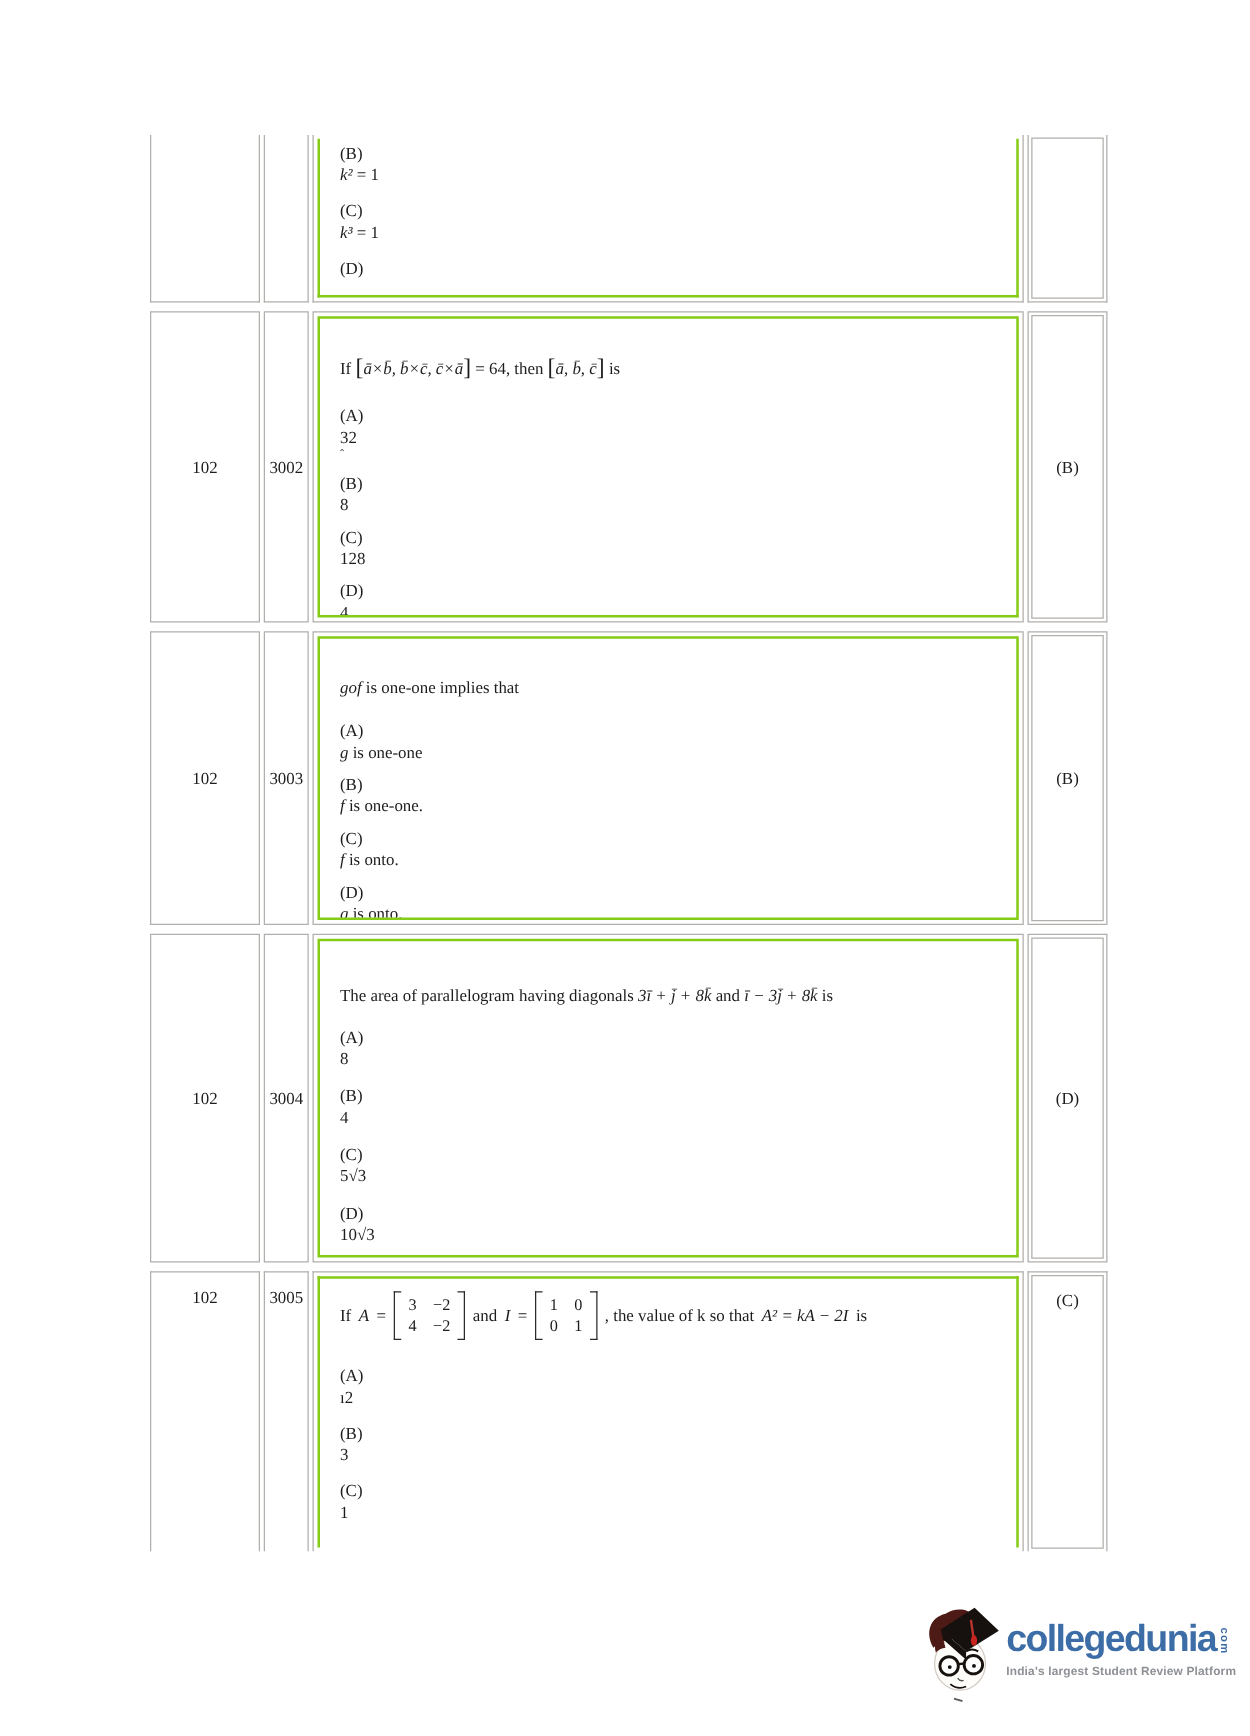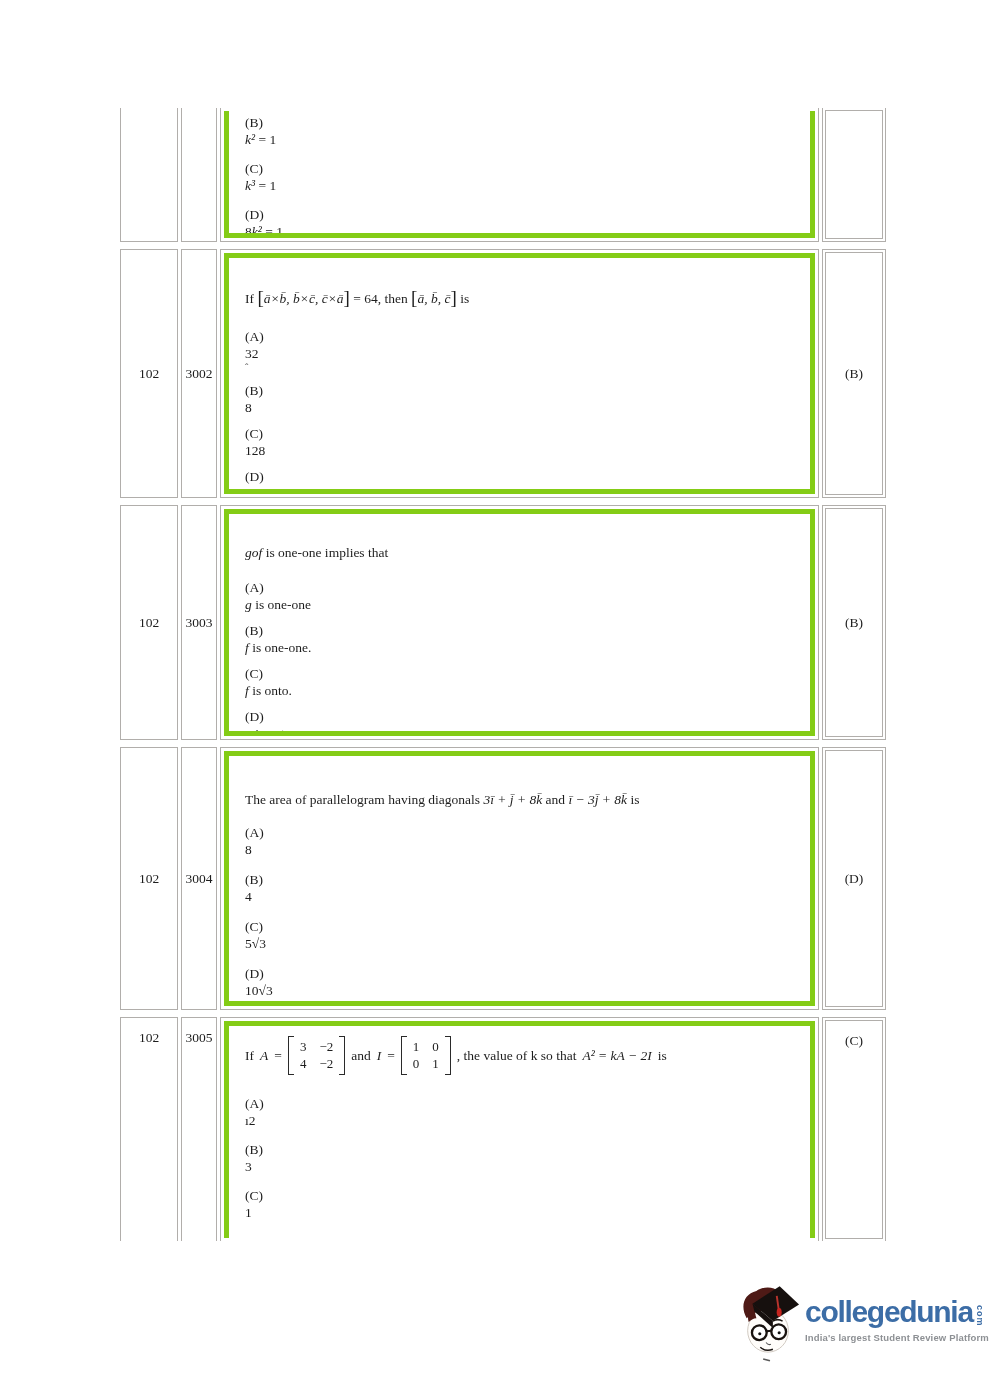--- a/index.html
+++ b/index.html
@@ -1,23 +1,23 @@
 <!DOCTYPE html>
 <html><head>
 <meta charset="utf-8">
 <style>
   html, body { margin:0; padding:0; width:1000px; height:1389px; background:#ffffff;
     overflow:hidden; font-family:"Liberation Serif", serif; color:#1d1d1d; }
   .sheet { position:absolute; left:120px; top:108px; width:766px; }
   .row { display:flex; column-gap:3px; margin-bottom:7px; }
   .cell { border:1px solid #b1aeab; background:#fff; box-sizing:border-box; }
-  .c1 { width:58px; display:flex; align-items:center; justify-content:center; font-size:13.5px; }
+  .c1 { width:88px; display:flex; align-items:center; justify-content:center; font-size:13.5px; }
   .c2 { width:36px; display:flex; align-items:center; justify-content:center; font-size:13.5px; }
   .c3 { flex:1; padding:3px; }
-  .c3i { border:5px solid #84cc16; height:100%; box-sizing:border-box; padding:30px 0 0 16px; overflow:hidden; font-size:13.5px; line-height:17px; }
+  .c3i { border:2px solid #84cc16; height:100%; box-sizing:border-box; padding:30px 0 0 16px; overflow:hidden; font-size:13.5px; line-height:17px; }
   .c4 { width:64px; padding:2px; }
   .c4i { border:1px solid #b1aeab; height:100%; box-sizing:border-box; display:flex; align-items:center; justify-content:center; font-size:13.5px; }
   .r0 { height:134px; } .r1 { height:249px; } .r2 { height:235px; } .r3 { height:263px; } .r4 { height:224px; }
   .r0 .cell { border-top:none; } .r0 .c3i { border-top:none; padding-top:3px; }
   .r4 .cell { border-bottom:none; } .r4 .c3i { border-bottom:none; padding-top:10px; }
   .r4 .c1, .r4 .c2 { align-items:flex-start; padding-top:12px; }
   .r4 .c4i { align-items:flex-start; padding-top:12px; }
   .q { margin-bottom:21px; }
   .r2 .q { margin-bottom:18px;font-family:Liberation Serif, serif; } .r3 .q { margin-bottom:16px; padding-top:5px; }
   .opt { margin-bottom:9px; }
@@ -28,21 +28,21 @@
   i { font-style:italic; }
   .bb { font-size:19px; font-weight:400; position:relative; top:1px; }
   .qflex { display:flex; align-items:center; gap:6px; margin-bottom:20px; white-space:nowrap; }
   .mx { display:inline-flex; align-items:stretch; }
   .mx .bl { width:5px; border:1.2px solid #2a2a2a; border-right:none; }
   .mx .brk { width:5px; border:1.2px solid #2a2a2a; border-left:none; }
   .mx .cells { display:grid; grid-template-columns:auto auto; column-gap:13px; row-gap:1px; padding:3px 6px; font-size:13px; line-height:16px; text-align:center; }
   
   .logo { position:absolute; left:737px; top:1283px; display:flex; align-items:flex-start; }
   .logo-text { margin-left:4px; margin-top:14px; font-family:"Liberation Sans", sans-serif; }
-  .brandrow { display:flex; align-items:flex-end; }
+  .brandrow { display:flex; align-items:flex-start; }
   .brand { font-size:30px; font-weight:bold; letter-spacing:-1.3px; color:#3c6da6; line-height:30px; }
   .tld { writing-mode:vertical-rl; font-size:9px; font-weight:bold; color:#3c6da6; margin-left:2px; margin-top:5px; letter-spacing:1px; }
   .tagline { margin-top:5px; font-size:9.5px; font-weight:bold; color:#8d9094; letter-spacing:0.15px; }
 </style>
 </head>
 <body>
 
 <div class="sheet">
 
   <div class="row r0">
@@ -57,21 +57,20 @@
       <div class="opt">
         <div class="olabel">(B)</div>
         <div class="oval"><span></span><i>k²</i><span> = 1</span></div>
       </div>
       <div class="opt">
         <div class="olabel">(C)</div>
         <div class="oval"><span></span><i>k³</i><span> = 1</span></div>
       </div>
       <div class="opt">
         <div class="olabel">(D)</div>
-        <div class="oval"><span>8</span><i>k²</i><span> = 1</span></div>
       </div>
     </div>
       </div>
     <div class="cell c4">
         <div class="c4i">
           <span></span>
         </div>
       </div>
   </div>
 

